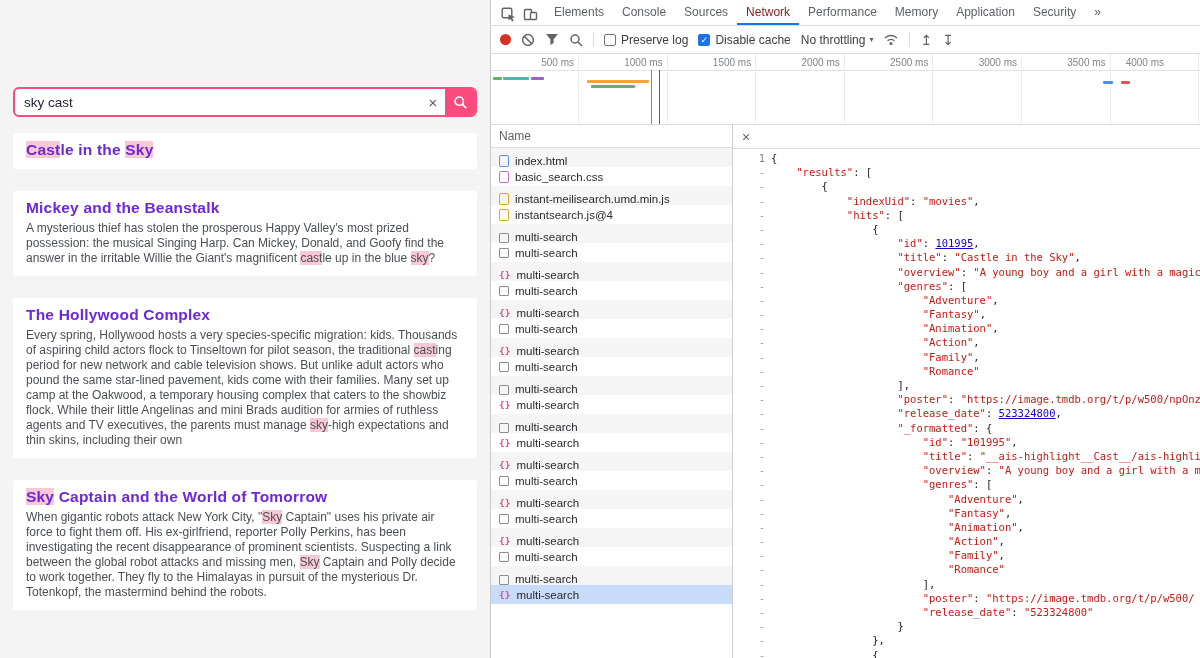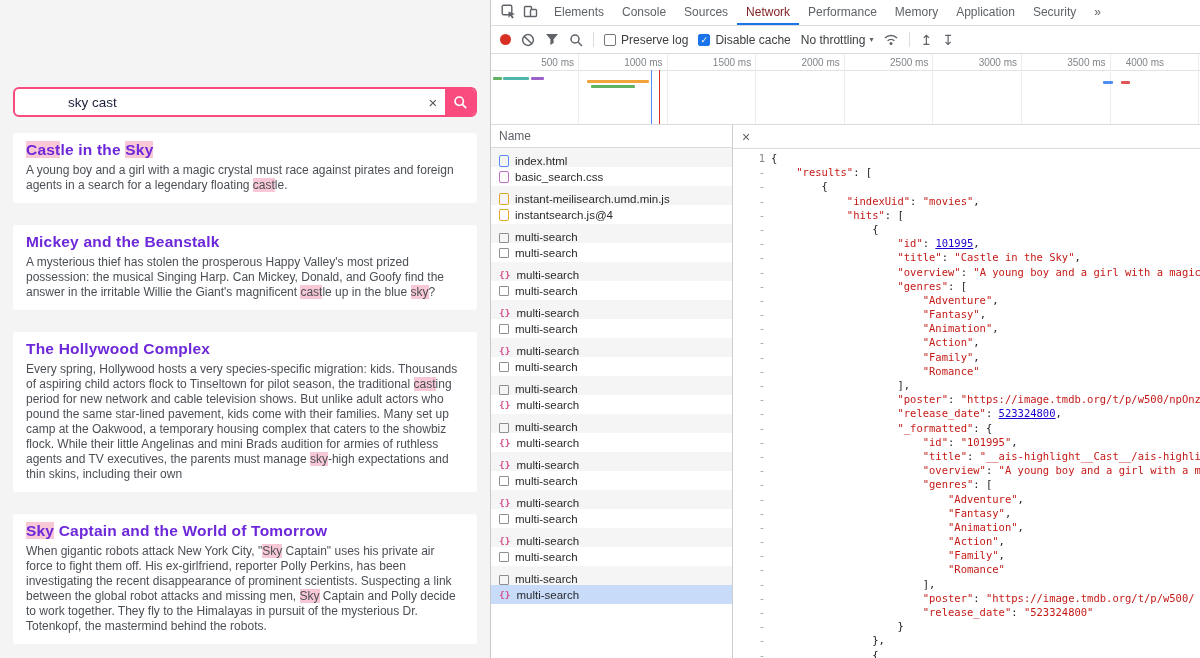--- a/index.html
+++ b/index.html
@@ -2,32 +2,32 @@
 <html><head>
 <meta charset="utf-8">
 <style>
   html,body{margin:0;padding:0;width:1200px;height:658px;overflow:hidden;background:#fff;
     font-family:"Liberation Sans",sans-serif;}
   .app{display:flex;width:1200px;height:658px;}
 
   
   .page{width:490px;flex:none;background:#f4f4f5;box-sizing:border-box;padding:87px 13px 0;overflow:hidden;}
   .searchwrap{height:30px;border:2px solid #f94b7e;border-radius:6px;background:#fff;display:flex;align-items:stretch;box-sizing:border-box;overflow:hidden;}
-  .search-input{flex:1;border:none;outline:none;padding:0 9px;font-size:13.5px;color:#21243d;font-family:"Liberation Sans",sans-serif;background:transparent;margin-left:44px;}
+  .search-input{flex:1;border:none;outline:none;padding:0 9px;font-size:13.5px;color:#21243d;font-family:"Liberation Sans",sans-serif;background:transparent;}
   .clear-btn{width:24px;display:flex;align-items:center;justify-content:center;color:#555;font-size:15px;cursor:pointer;}
   .search-btn{width:30px;flex:none;border:none;background:#f94b7e;display:flex;align-items:center;justify-content:center;cursor:pointer;padding:0;}
   .results{margin-top:16px;display:flex;flex-direction:column;gap:22px;}
   .result-card{background:#fff;border-radius:3px;padding:8px 13px 10px;}
   .result-title{font-size:15.5px;font-weight:700;color:#6d28d9;letter-spacing:.2px;}
   .result-body{margin-top:4px;font-size:12px;line-height:15px;color:#4b4f55;}
   .hl{background:#f9c8d7;}
 
   
   .devtools{flex:1;min-width:0;display:flex;flex-direction:column;border-left:1px solid #c8c8c8;background:#fff;}
-  .dt-tabbar{height:25px;flex:none;border-bottom:1px solid #dadce0;display:flex;align-items:flex-start;padding-left:6px;}
+  .dt-tabbar{height:25px;flex:none;border-bottom:1px solid #dadce0;display:flex;align-items:flex-end;padding-left:6px;}
   .tbicon{width:22px;height:22px;display:flex;align-items:center;justify-content:center;flex:none;}
   .dt-tabs{display:flex;height:100%;margin-left:4px;}
   .dt-tab{padding:0 9px;display:flex;align-items:center;font-size:12px;color:#5f6368;border-bottom:2px solid transparent;box-sizing:border-box;white-space:nowrap;cursor:pointer;}
   .dt-tab.active{color:#7f1d1d;border-bottom-color:#1a73e8;}
 
   .dt-toolbar{height:27px;flex:none;border-bottom:1px solid #dadce0;display:flex;align-items:center;gap:10px;padding:0 9px;font-size:12px;color:#3c4043;}
   .tb{display:inline-flex;align-items:center;justify-content:center;cursor:pointer;}
   .record-dot{width:11px;height:11px;border-radius:50%;background:#d93025;}
   .tool-sep{width:1px;height:15px;background:#dadce0;}
   .check-ctl{display:inline-flex;align-items:center;gap:5px;cursor:pointer;}
@@ -84,21 +84,20 @@
       <button class="search-btn">
         <svg width="15" height="15" viewBox="0 0 15 15">
           <circle cx="6.2" cy="6.2" r="4.2" fill="none" stroke="#fff" stroke-width="1.7"></circle>
           <line x1="9.4" y1="9.4" x2="13.2" y2="13.2" stroke="#fff" stroke-width="1.7"></line>
         </svg>
       </button>
     </div>
     <div class="results">
         <div class="result-card">
           <div class="result-title"><span class="hl">Cast</span><span>le in the </span><span class="hl">Sky</span></div>
-          <div class="result-body"><span>A young boy and a girl with a magic crystal must race against pirates and foreign agents in a search for a legendary floating </span><span class="hl">cast</span><span>le.</span></div>
         </div>
         <div class="result-card">
           <div class="result-title"><span>Mickey and the Beanstalk</span></div>
           <div class="result-body"><span>A mysterious thief has stolen the prosperous Happy Valley's most prized possession: the musical Singing Harp. Can Mickey, Donald, and Goofy find the answer in the irritable Willie the Giant's magnificent </span><span class="hl">cast</span><span>le up in the blue </span><span class="hl">sky</span><span>?</span></div>
         </div>
         <div class="result-card">
           <div class="result-title"><span>The Hollywood Complex</span></div>
           <div class="result-body"><span>Every spring, Hollywood hosts a very species-specific migration: kids. Thousands of aspiring child actors flock to Tinseltown for pilot season, the traditional </span><span class="hl">cast</span><span>ing period for new network and cable television shows. But unlike adult actors who pound the same star-lined pavement, kids come with their families. Many set up camp at the Oakwood, a temporary housing complex that caters to the showbiz flock. While their little Angelinas and mini Brads audition for armies of ruthless agents and TV executives, the parents must manage </span><span class="hl">sky</span><span>-high expectations and thin skins, including their own</span></div>
         </div>
         <div class="result-card">

